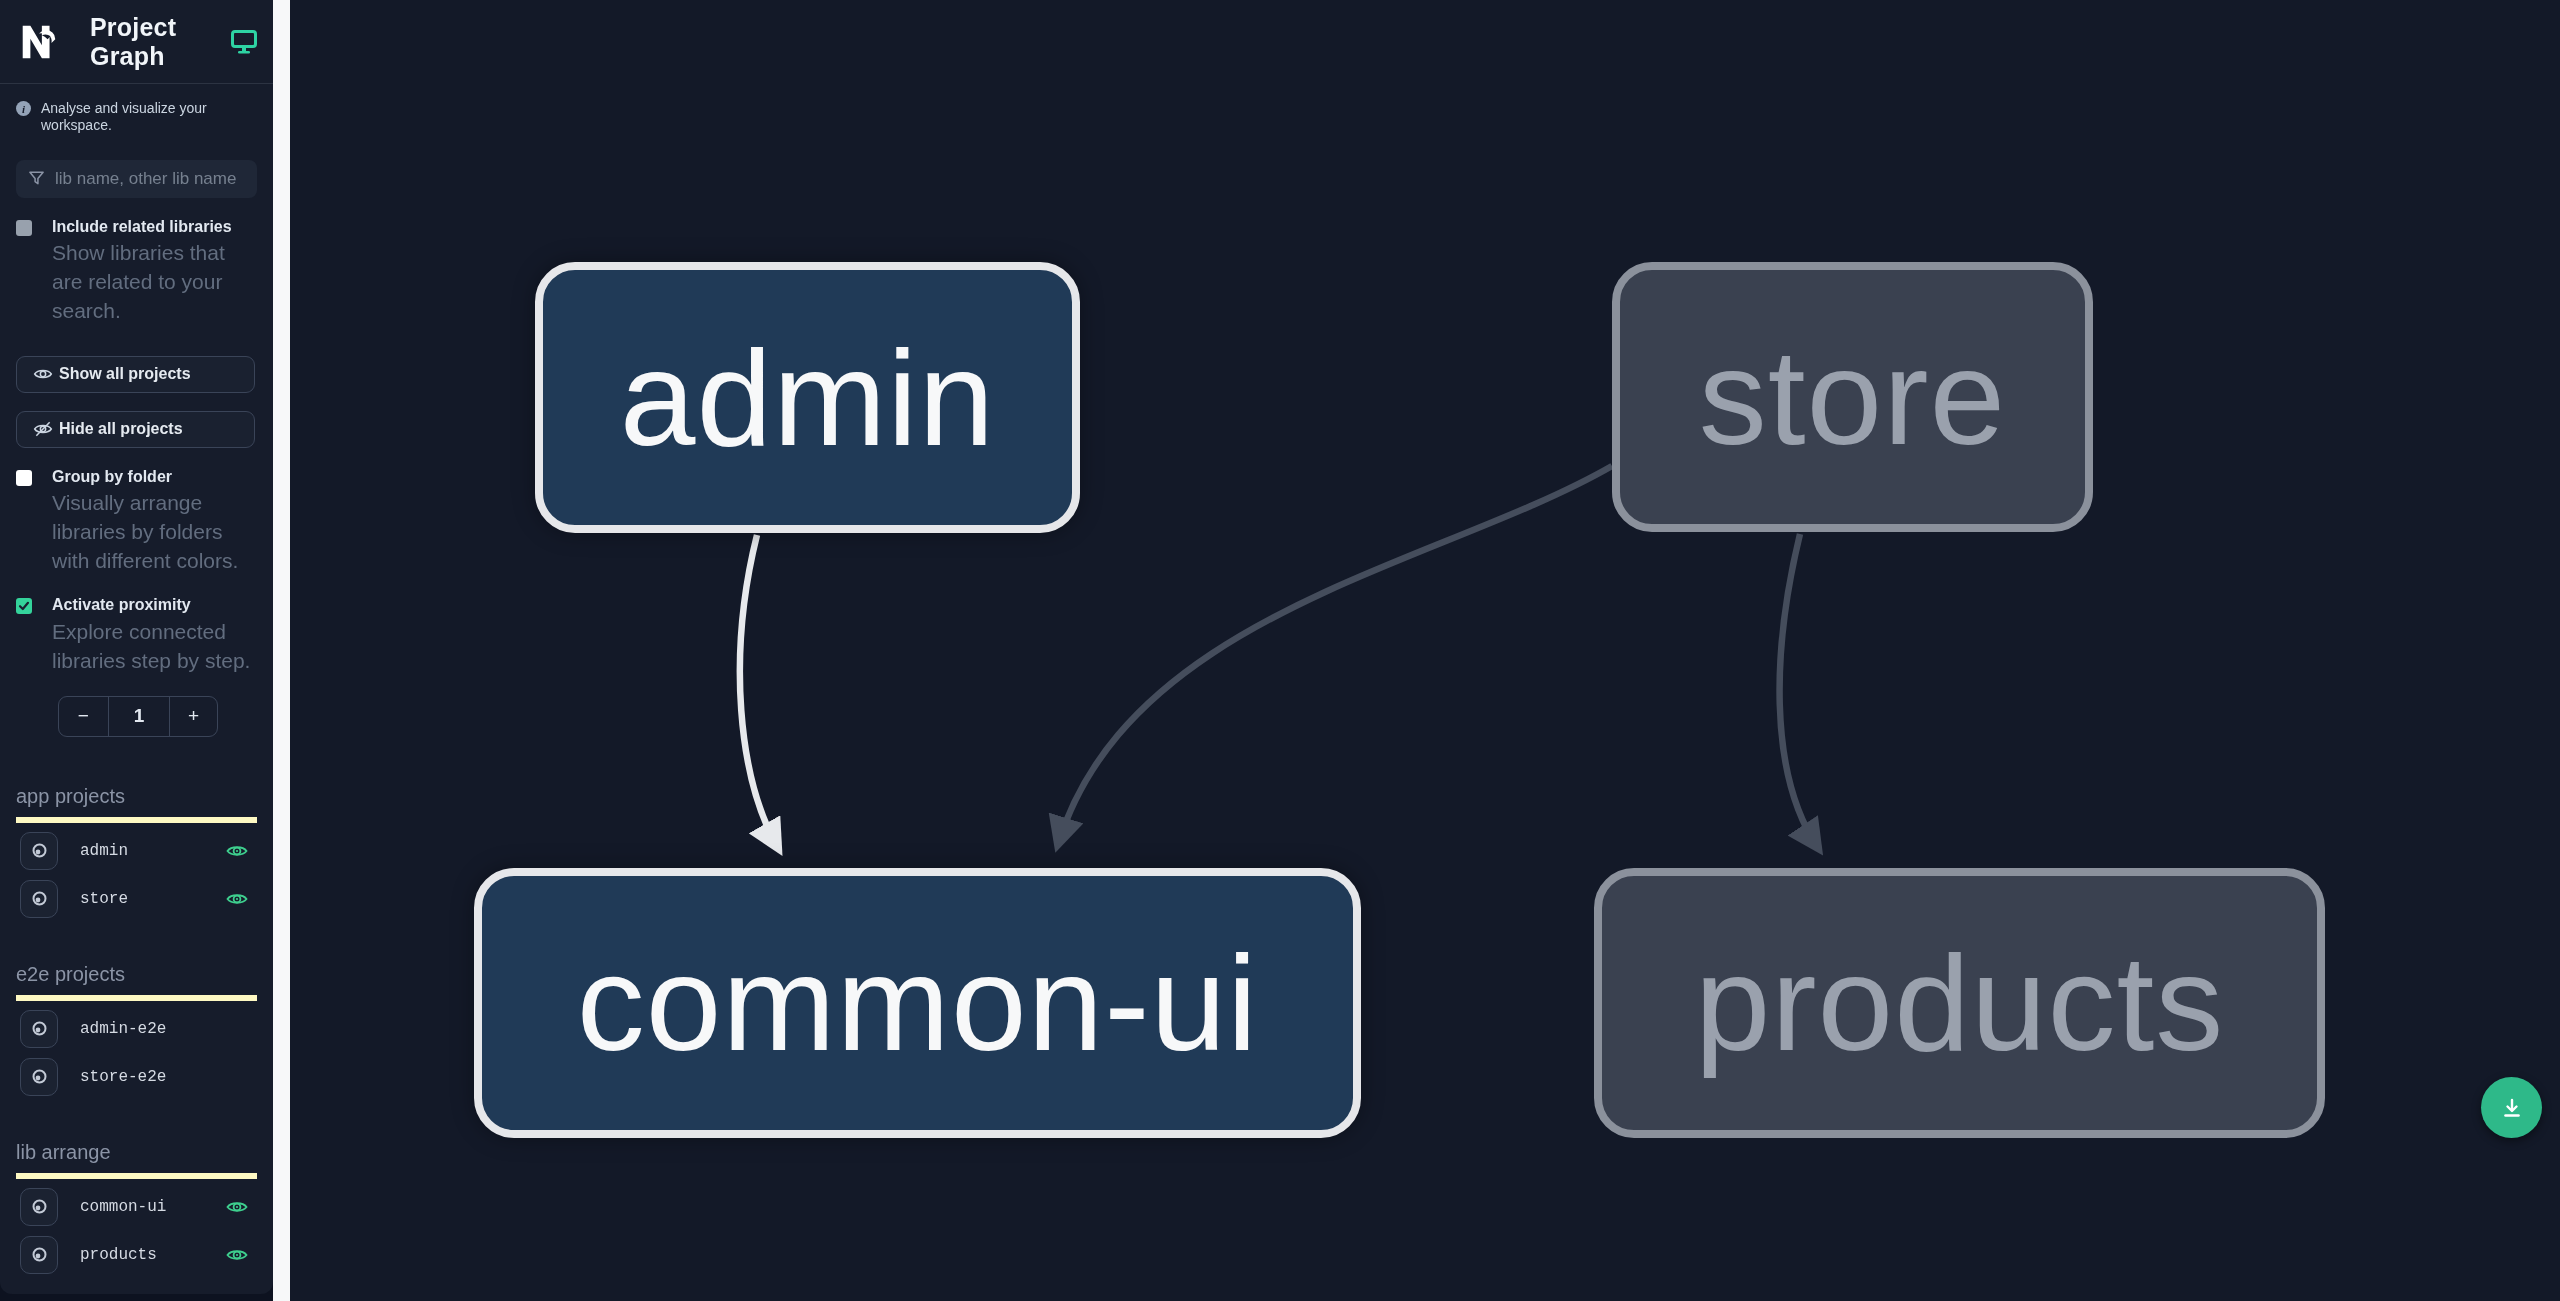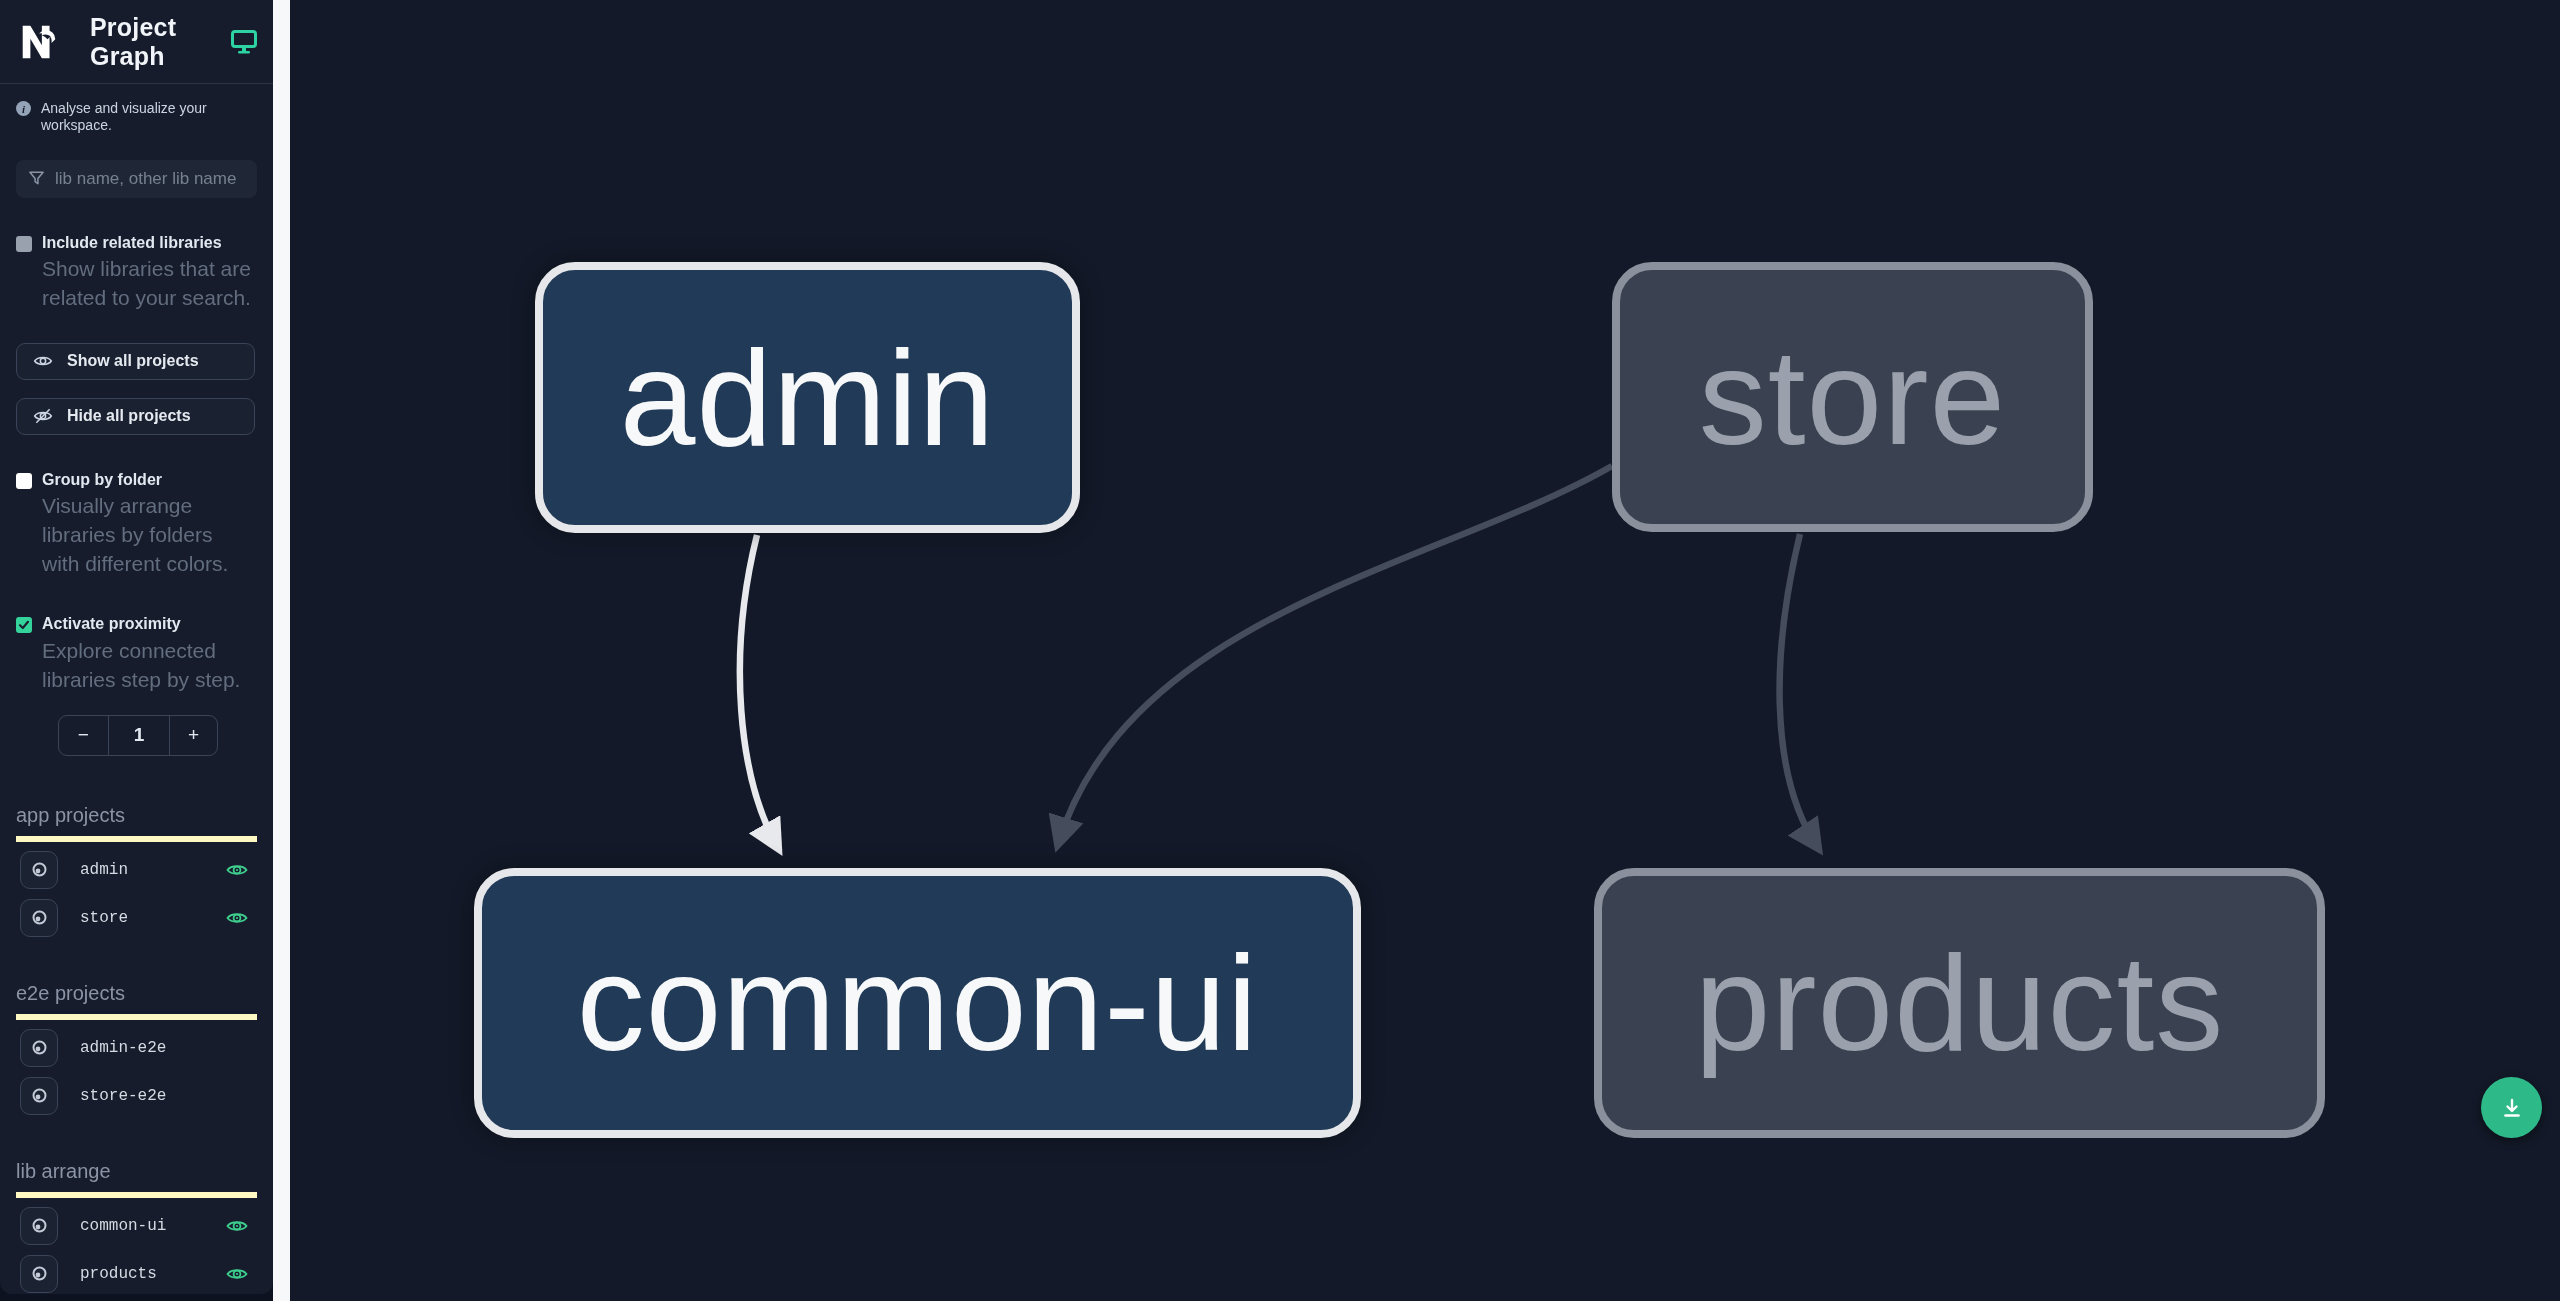--- a/index.html
+++ b/index.html
@@ -35,33 +35,33 @@
 
   
   .search-box { margin:26px 16px 0 16px; height:38px; background:#1f2737;
                 border-radius:8px; display:flex; align-items:center; padding:0 12px; }
   .funnel-icon { width:17px; height:17px; flex:0 0 auto; }
   .search-input { flex:1; background:transparent; border:none; outline:none;
                   color:#e2e8f0; font-size:17px; margin-left:10px; min-width:0; }
   .search-input::placeholder { color:#76808f; }
 
   
-  .check-row { display:flex; align-items:flex-start; gap:10px; padding:0 16px; margin-top:36px; }
+  .check-row { display:flex; align-items:flex-start; gap:20px; padding:0 16px; margin-top:20px; }
   .checkbox { width:16px; height:16px; border-radius:3px; flex:0 0 auto; margin-top:2px; }
   .checkbox.gray  { background:#98a1ad; }
   .checkbox.white { background:#ffffff; }
   .checkbox.checked { background:#34d39b; display:flex; align-items:center; justify-content:center; }
   .checkbox.checked svg { width:12px; height:12px; }
   .check-label { color:#e2e8f0; font-size:16px; font-weight:700; line-height:1.15; }
   .check-desc  { color:#626d7f; font-size:21px; line-height:1.38; margin-top:3px; max-width:212px; }
 
   
   .sb-btn { margin:18px 16px 0 16px; width:239px; height:37px; border:1px solid #3a4458;
             background:#1a2130; border-radius:9px; display:flex; align-items:center;
-            padding:0 16px; gap:14px; cursor:pointer; }
+            padding:0 16px; gap:6px; cursor:pointer; }
   .sb-btn svg { width:20px; height:20px; flex:0 0 auto; }
   .sb-btn-label { color:#e5eaf0; font-size:16px; font-weight:700; }
   .sb-btn.first { margin-top:30px; }
 
   
   .counter { margin:20px 0 0 58px; width:160px; height:41px; border:1px solid #3a4458;
              border-radius:9px; display:flex; overflow:hidden; }
   .counter .cell { display:flex; align-items:center; justify-content:center;
                    color:#e2e8f0; font-size:19px; }
   .counter .dec { width:50px; border-right:1px solid #3a4458; cursor:pointer; }

